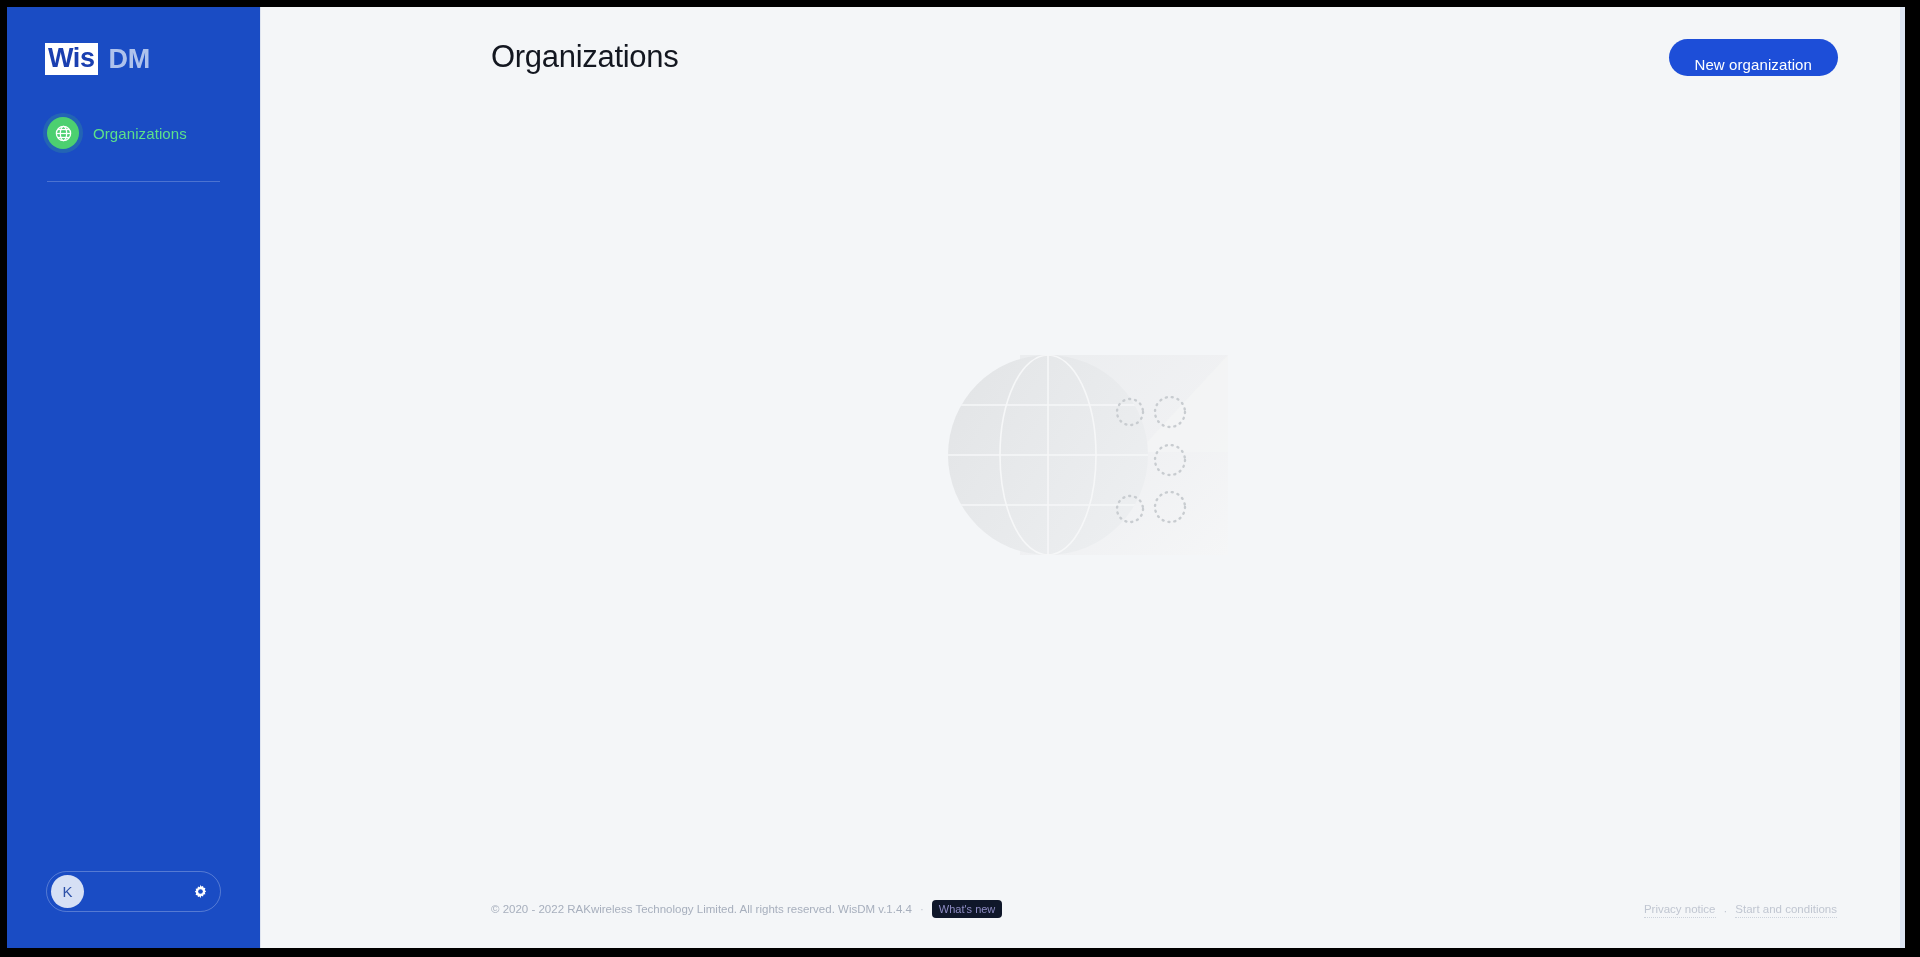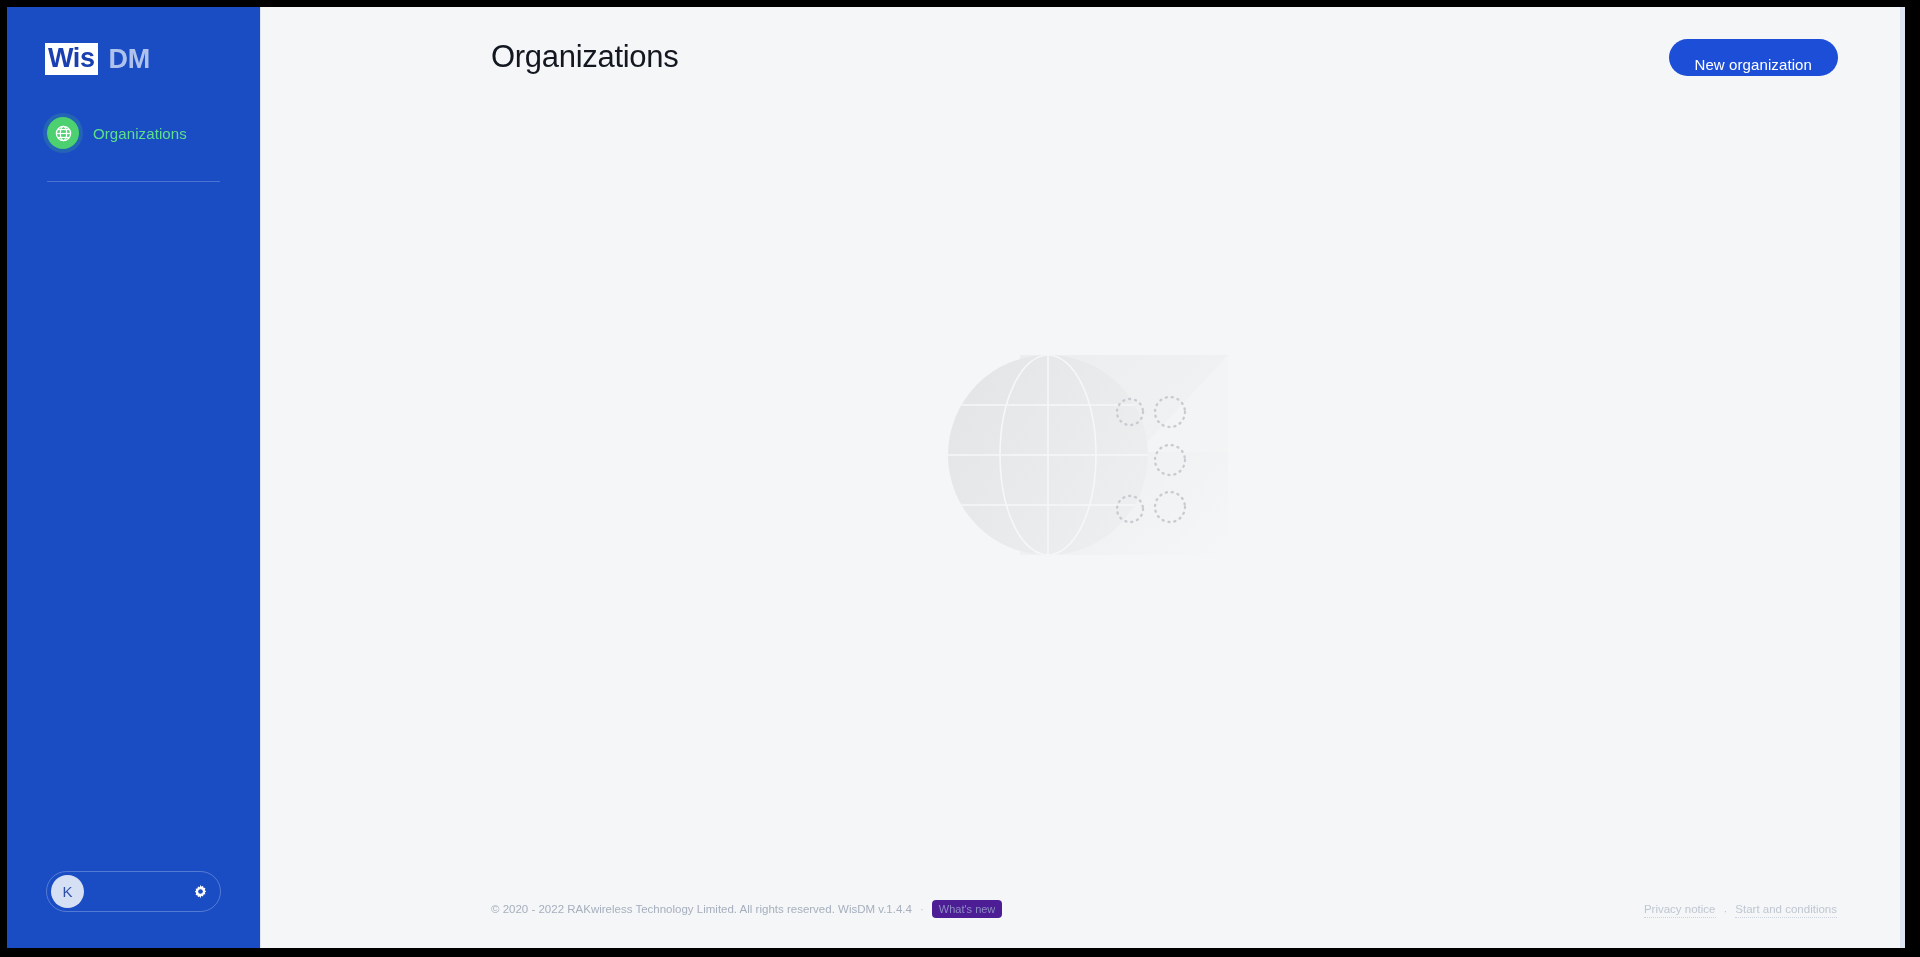--- a/index.html
+++ b/index.html
@@ -191,21 +191,21 @@
     display: flex;
     align-items: flex-end;
     justify-content: space-between;
     padding: 0 68px 0 230px;
     font-size: 11.5px;
     color: #a7afbd;
   }
   .footer-left { display: flex; align-items: center; gap: 8px; }
   .footer-sep { color: #c2c8d2; }
   #whats-new {
-    background: #4c1d95;
+    background: #0f172a;
     color: #8e8cc4;
     border-radius: 4px;
     padding: 3px 7px;
     font-size: 11px;
     cursor: pointer;
   }
   .footer-right { display: flex; align-items: center; gap: 8px; }
   .footer-link {
     color: #c0c6d1;
     text-decoration: none;

